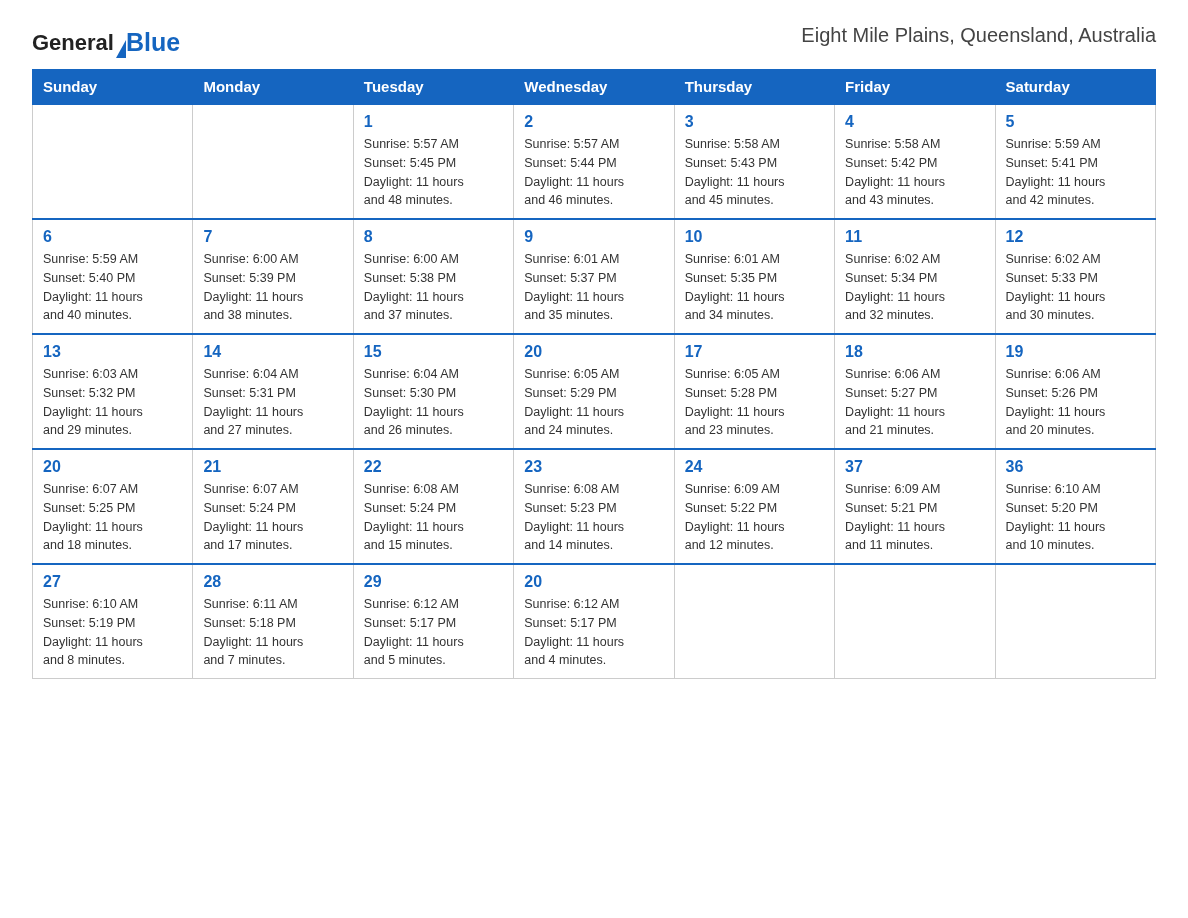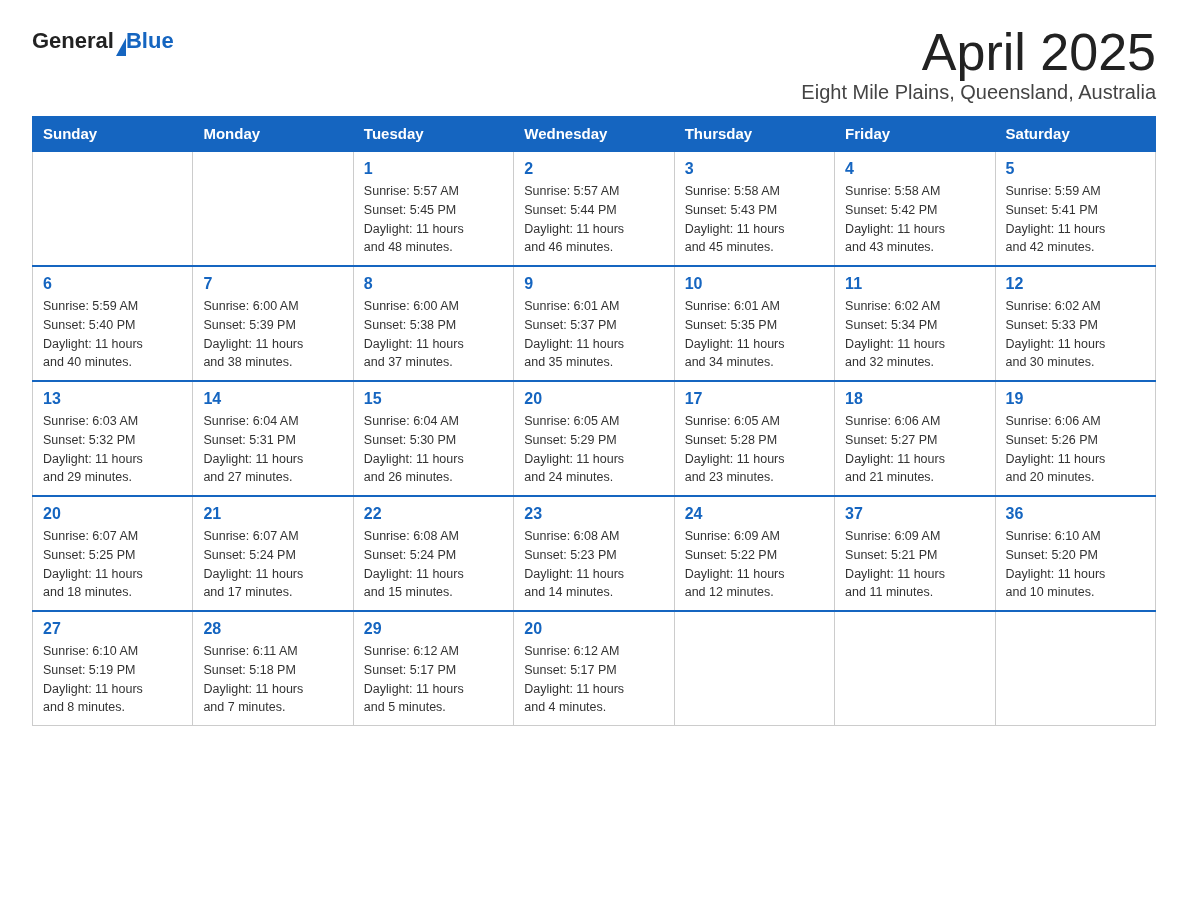--- a/index.html
+++ b/index.html
@@ -21,21 +21,21 @@
       display: flex;
       align-items: center;
       margin-top: 4px;
     }
     .logo-text-general {
       font-size: 22px;
       font-weight: bold;
       color: #222;
     }
     .logo-text-blue {
-      font-size: 22px;
+      font-size: 25px;
       font-weight: bold;
       color: #1565c0;
     }
     .title-block {
       text-align: right;
     }
     .title-block h1 {
       font-size: 52px;
       font-weight: normal;
       color: #222;
@@ -89,21 +89,20 @@
   <div class="logo">
     <div style="display:flex;align-items:flex-end;">
       <span class="logo-text-general">General</span>
       <div style="display:flex;flex-direction:column;align-items:flex-start;margin-left:2px;">
         <div style="width:0;height:0;border-left:10px solid transparent;border-bottom:18px solid #1565c0;margin-bottom:-2px;"></div>
       </div>
     </div>
     <span class="logo-text-blue">Blue</span>
   </div>
   <div class="title-block">
-    <h1>April 2025</h1>
     <h2>Eight Mile Plains, Queensland, Australia</h2>
   </div>
 </div>
 
 <table class="calendar">
   <thead>
     <tr>
     <th>Sunday</th>
         <th>Monday</th>
         <th>Tuesday</th>

